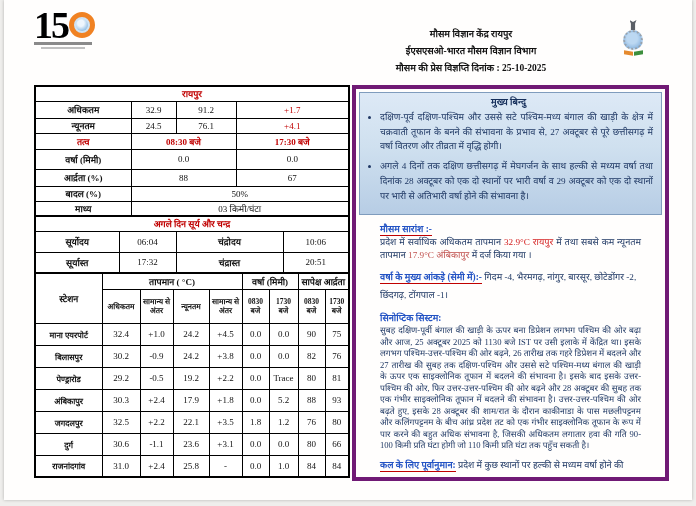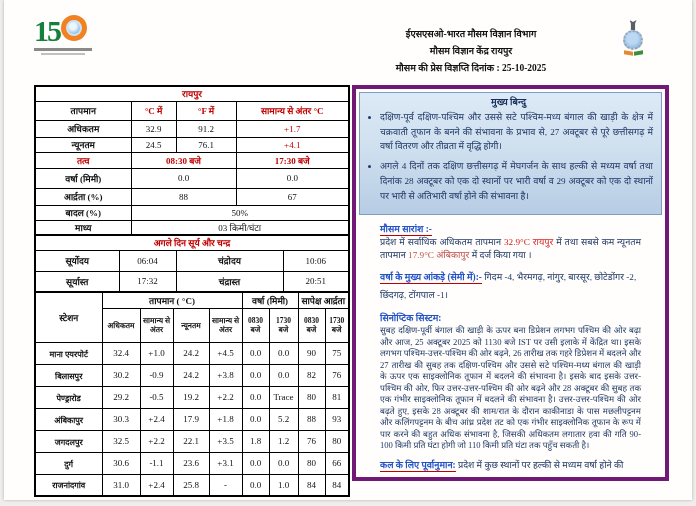--- a/index.html
+++ b/index.html
@@ -5,21 +5,21 @@
   * { margin:0; padding:0; box-sizing:border-box; }
   html,body { width:696px; height:506px; background:#efeeec; font-family:"Liberation Serif","DejaVu Serif",serif; }
   .page { position:absolute; left:4px; top:0; width:688px; height:500px; background:#fffefd;
           box-shadow:0 0 3px rgba(0,0,0,.25); overflow:hidden; }
 
   
   .hdr-text { position:absolute; left:352px; top:26px; width:230px; text-align:center;
               font-weight:bold; color:#111; font-size:9.5px; line-height:17px; }
   .logo150 { position:absolute; left:30px; top:10px; width:66px; height:52px; }
   .logo150 .row { display:flex; align-items:center; }
-  .logo150 .n15 { color:#15803d; font-size:30px; font-weight:bold; letter-spacing:-2px; line-height:30px;margin-top:6px; }
+  .logo150 .n15 { color:#000000; font-size:38px; font-weight:bold; letter-spacing:-2px; line-height:30px; }
   .logo150 .ring { width:26px; height:26px; border-radius:50%; border:5px solid #f08223;
                    background:#cfe3f4; margin-left:1px; position:relative; }
   .logo150 .ring:after { content:""; position:absolute; inset:2px; border-radius:50%;
                    background:radial-gradient(circle at 40% 35%, #eef6fd 0 30%, #9cc4e6 70%, #7fb0da 100%); }
   .logo150 .bar1 { margin-top:2px; height:3px; width:58px; background:#8a8a8a; }
   .logo150 .bar2 { margin-top:2px; height:2px; width:44px; margin-left:7px; background:#c0c0c0; }
   .emblem { position:absolute; left:616px; top:20px; width:26px; height:44px; }
   .emblem .lion { width:7px; height:10px; margin:0 auto; background:#5a5f66;
                   clip-path:polygon(20% 100%,20% 35%,0 0,50% 20%,100% 0,80% 35%,80% 100%); }
   .emblem .disc { width:20px; height:20px; margin:0 auto; border-radius:50%;
@@ -67,22 +67,22 @@
   <div class="logo150">
     <div class="row">
       <span class="n15">15</span>
       <span class="ring"></span>
     </div>
     <div class="bar1"></div>
     <div class="bar2"></div>
   </div>
 
   <div class="hdr-text">
+    <div>मौसम विज्ञान केंद्र रायपुर</div>
     <div>ईएसएसओ-भारत मौसम विज्ञान विभाग</div>
-    <div>मौसम विज्ञान केंद्र रायपुर</div>
     <div>मौसम की प्रेस विज्ञप्ति दिनांक : 25-10-2025</div>
   </div>
 
   <div class="emblem">
     <div class="lion"></div>
     <div class="disc"></div>
     <div class="ribbons">
       <div class="rb o"></div>
       <div class="rb g"></div>
     </div>
@@ -94,26 +94,20 @@
       <colgroup>
           <col style="width:96px">
           <col style="width:45px">
           <col style="width:60px">
           <col>
         </colgroup>
       <tbody>
           <tr style="height:15px">
             <td colspan="4" class="red bold">रायपुर</td>
           </tr>
-      <tr style="height:19px">
-        <td class="lbl">तापमान</td>
-        <td class="red bold">°C में</td>
-        <td class="red bold">°F में</td>
-        <td class="red bold">सामान्य से अंतर    °C</td>
-      </tr>
       <tr style="height:17px">
         <td class="lbl">अधिकतम</td>
         <td>32.9</td>
         <td>91.2</td>
         <td class="red">+1.7</td>
       </tr>
       <tr style="height:15px">
         <td class="lbl">न्यूनतम</td>
         <td>24.5</td>
         <td>76.1</td>

